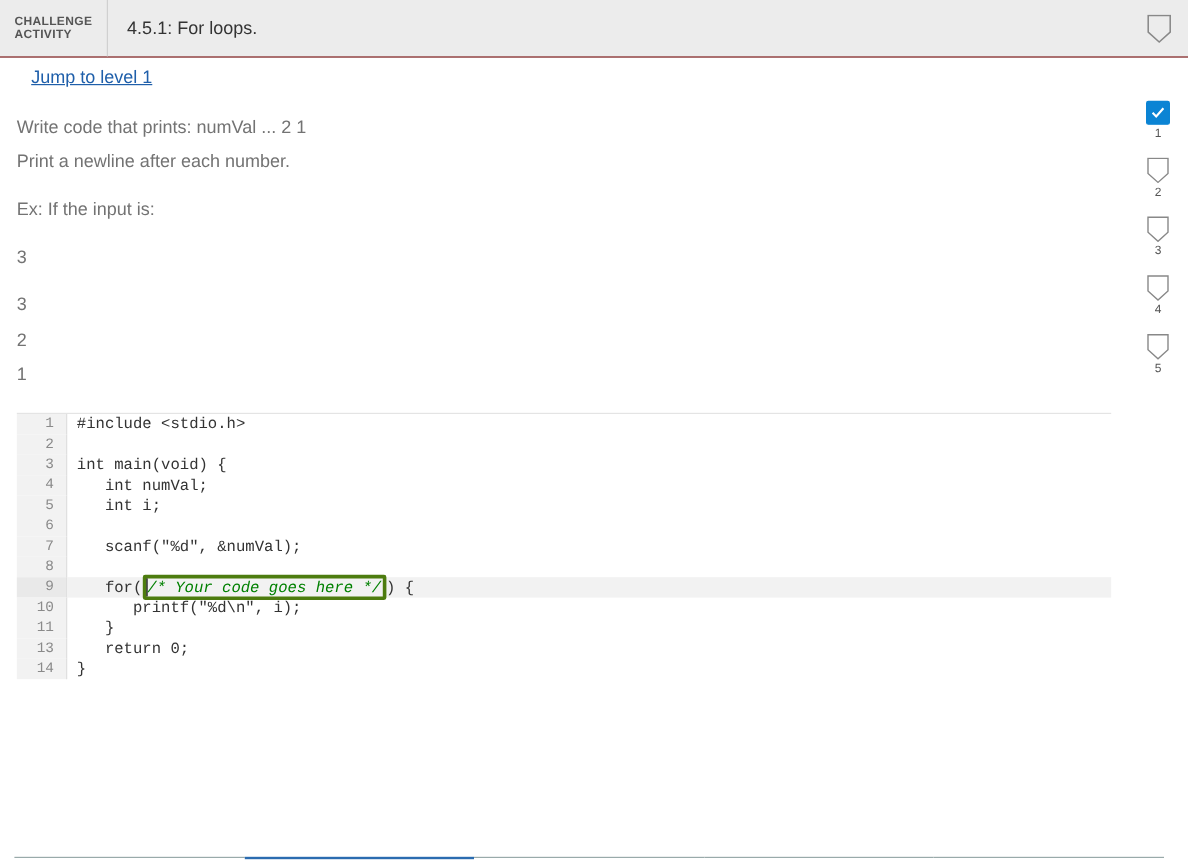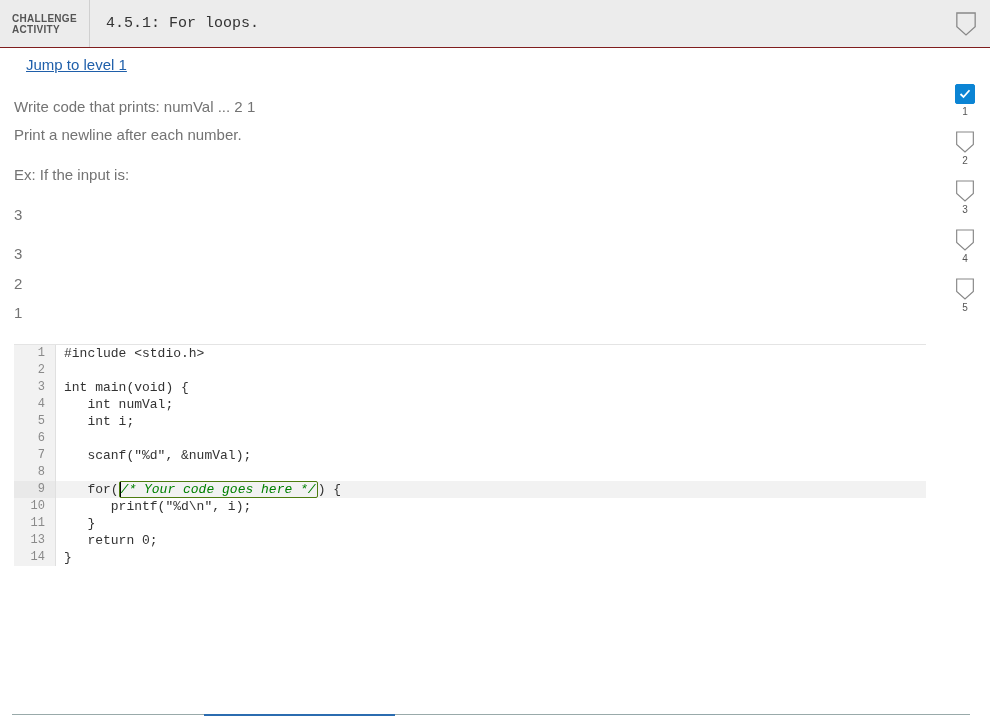--- a/index.html
+++ b/index.html
@@ -7,21 +7,21 @@
   .page { width: 990px; height: 718px; position: relative; }
   
   .header-bar {
     height: 48px; background: #ececec; display: flex; align-items: stretch; border-bottom: 1px solid #7f1d1d;
   }
   .challenge-label {
     padding: 8px 12px; font-size: 10px; font-weight: bold; color: #555; letter-spacing: .3px;
     display: flex; flex-direction: column; justify-content: center; border-right: 1px solid #d0d0d0;
   }
   .challenge-title {
-    flex: 1; display: flex; align-items: center; padding-left: 16px; color: #333; font-size: 15px; font-family: Liberation Mono, monospace;
+    flex: 1; display: flex; align-items: center; padding-left: 16px; color: #333; font-size: 15px;
   }
   .header-shield {
     width: 48px; display:flex; align-items:center; justify-content:center;
   }
   .shield {
     width: 22px; height: 24px; position:relative;
   }
   .shield svg { display:block; }
 
   .hash { font-size: 10px; color: #bbb; padding: 14px 12px 6px; }
@@ -39,21 +39,21 @@
   }
   .code-row { display:flex; height: 17px; line-height:17px; }
   .gutter {
     width: 42px; text-align: right; padding-right: 10px; color: #8a8a8a; background: #f2f2f2; border-right: 1px solid #e0e0e0;
     user-select: none; font-size:12px;
   }
   .code-cell { padding-left: 8px; white-space: pre; flex:1; }
   .code-row.hl .code-cell { background:#f2f2f2; }
   .code-row.hl .gutter { background:#e9e9e9; }
   .cmt  { color:#008000; font-style: italic; }
-  .boxsel { border:1px solid #4d7c0f; border-radius:2px; padding:0 1px;margin-top:13px; }
+  .boxsel { border:3px solid #4d7c0f; border-radius:2px; padding:0 1px;margin-top:13px; }
   .cursor { border-left: 1px solid #000; margin-left:-1px; }
 
   
   .progress-col {
     position:absolute; top:84px; right:10px; width:30px; display:flex; flex-direction:column; gap:14px; align-items:center;
   }
   .step { display:flex; flex-direction:column; align-items:center; gap:2px; cursor:pointer; }
   .step-num { font-size:10px; color:#555; }
   .step .shield-sm { width:20px; height:22px; }
   .step.done .badge { background:#0b84d4; border-color:#0b84d4; color:#fff; }

